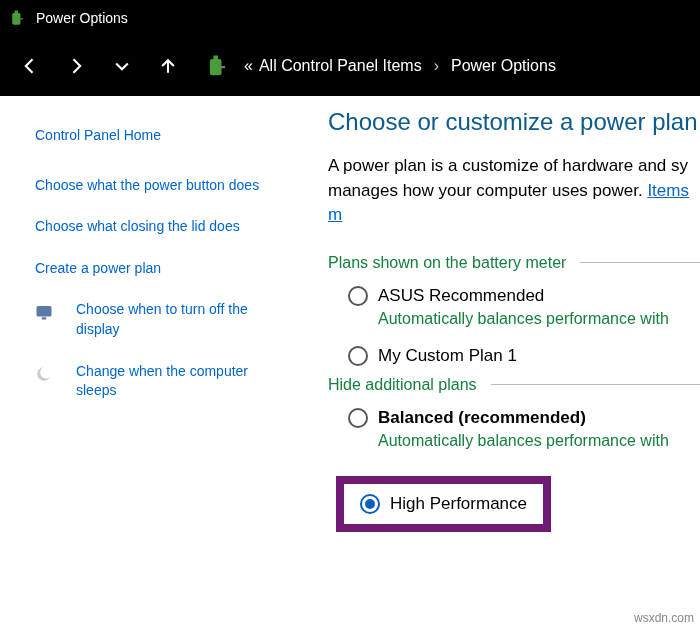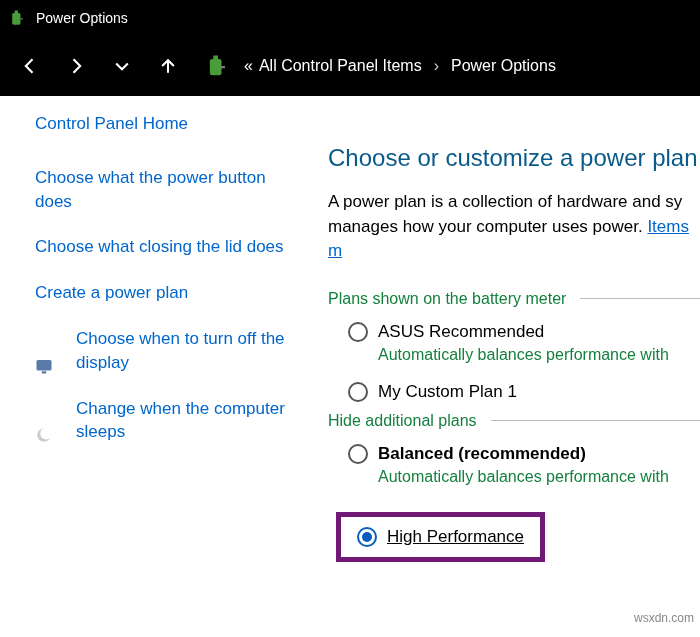--- a/index.html
+++ b/index.html
@@ -6,38 +6,38 @@
     body { width: 700px; height: 637px; overflow: hidden; background: white; }
     .titlebar { background: black; color: white; height: 36px; display: flex; align-items: center; padding: 0 8px; font-size: 14px; }
     .titlebar .icon-slot { width: 20px; height: 20px; margin-right: 8px; display: flex; align-items: center; justify-content: center; }
     .navbar { background: black; color: white; height: 60px; display: flex; align-items: center; padding: 0 10px; gap: 6px; font-size: 16px; }
     .nav-btn { width: 40px; height: 40px; display: flex; align-items: center; justify-content: center; cursor: pointer; color: white; }
     .nav-btn svg { width: 20px; height: 20px; fill: white; stroke: white; }
     .navbar .batt-icon { width: 28px; height: 28px; margin-left: 10px; margin-right: 6px; display:flex;align-items:center;justify-content:center;}
     .navbar .sep { margin: 0 6px; color:#ccc;}
     .navbar .crumb { color: white; }
     .content { display: flex; height: calc(637px - 96px); }
-    .sidebar { width: 310px; padding: 16px 20px 20px 35px; font-size: 17px; }
+    .sidebar { width: 310px; padding: 30px 20px 20px 35px; font-size: 14px; }
     .side-link { color: #0066cc; margin-bottom: 22px; line-height: 1.4; cursor: pointer; display:flex; gap:10px; }
-    .side-link.with-icon { align-items:flex-end;gap:23px; }
+    .side-link.with-icon { align-items:flex-start;gap:23px; }
     .side-icon { width:18px; height:18px; flex:0 0 18px; margin-top:3px;}
-    .main { flex: 1; padding: 12px 0 0 18px; margin-top: 36px; }
+    .main { flex: 1; padding: 12px 0 0 18px; }
     .main h2 { font-weight: normal; font-size: 24px; color: #0a5a8a; margin-bottom: 18px;}
     .desc { font-size: 17px; line-height:1.45; margin-bottom: 26px; color:#000;}
     .desc .tell { color:#0066cc; text-decoration: underline; cursor:pointer;}
     .group-header { font-size: 16px; color:#15803d; display:flex; align-items:center; margin-bottom: 14px; }
     .group-header .line { flex:1; height:1px; background:#bbb; margin-left:14px; }
     .plan { margin-left: 20px; margin-bottom: 10px; }
     .plan-row { display:flex; align-items:center; gap:10px; font-size:17px; }
     .radio { width:20px; height:20px; border:2px solid #555; border-radius:50%; flex:0 0 20px; display:flex;align-items:center;justify-content:center; cursor:pointer;}
     .radio.selected { border-color:#0a5fbe;}
     .radio.selected::after { content:""; width:10px; height:10px; background:#0a5fbe; border-radius:50%;}
     .plan-desc { margin-left: 30px; font-size:16px; color:#15803d; margin-top:4px; margin-bottom:18px;}
     .group2 { margin-top: 10px; }
-    .highlight-box { border: 5px solid #701a75; padding: 10px 16px; margin-left: 8px; margin-top: 8px; display:inline-block;text-decoration:underline; }
+    .highlight-box { border: 8px solid #701a75; padding: 10px 16px; margin-left: 8px; margin-top: 8px; display:inline-block; }
     .bold { font-weight:600;}
     .watermark { position:absolute; right:6px; bottom:12px; font-size:12px; color:#888; }
   </style>
 </head>
 <body>
 
 <div class="titlebar">
   <span class="icon-slot">
     <svg viewBox="0 0 24 24">
         <rect x="5" y="6" width="10" height="14" rx="2" fill="#4a9b3a"></rect>
@@ -101,21 +101,21 @@
             <circle cx="12" cy="12" r="9" fill="#ccc"></circle>
             <circle cx="15" cy="10" r="8" fill="white"></circle>
           </svg></span>
       <span>Change when the computer sleeps</span>
     </div>
   </div>
 
   <div class="main">
     <h2>Choose or customize a power plan</h2>
     <div class="desc">
-      <span>A power plan is a collection of hardware and sy</span><br>
+      <span>A power plan is a customize of hardware and sy</span><br>
       <span>manages how your computer uses power. </span><span class="tell">Items m</span>
     </div>
 
     <div class="group-header">
       <span>Plans shown on the battery meter</span>
         <span class="line"></span>
     </div>
     <div class="plan">
       <div class="plan-row">
         <span class="radio"></span>

